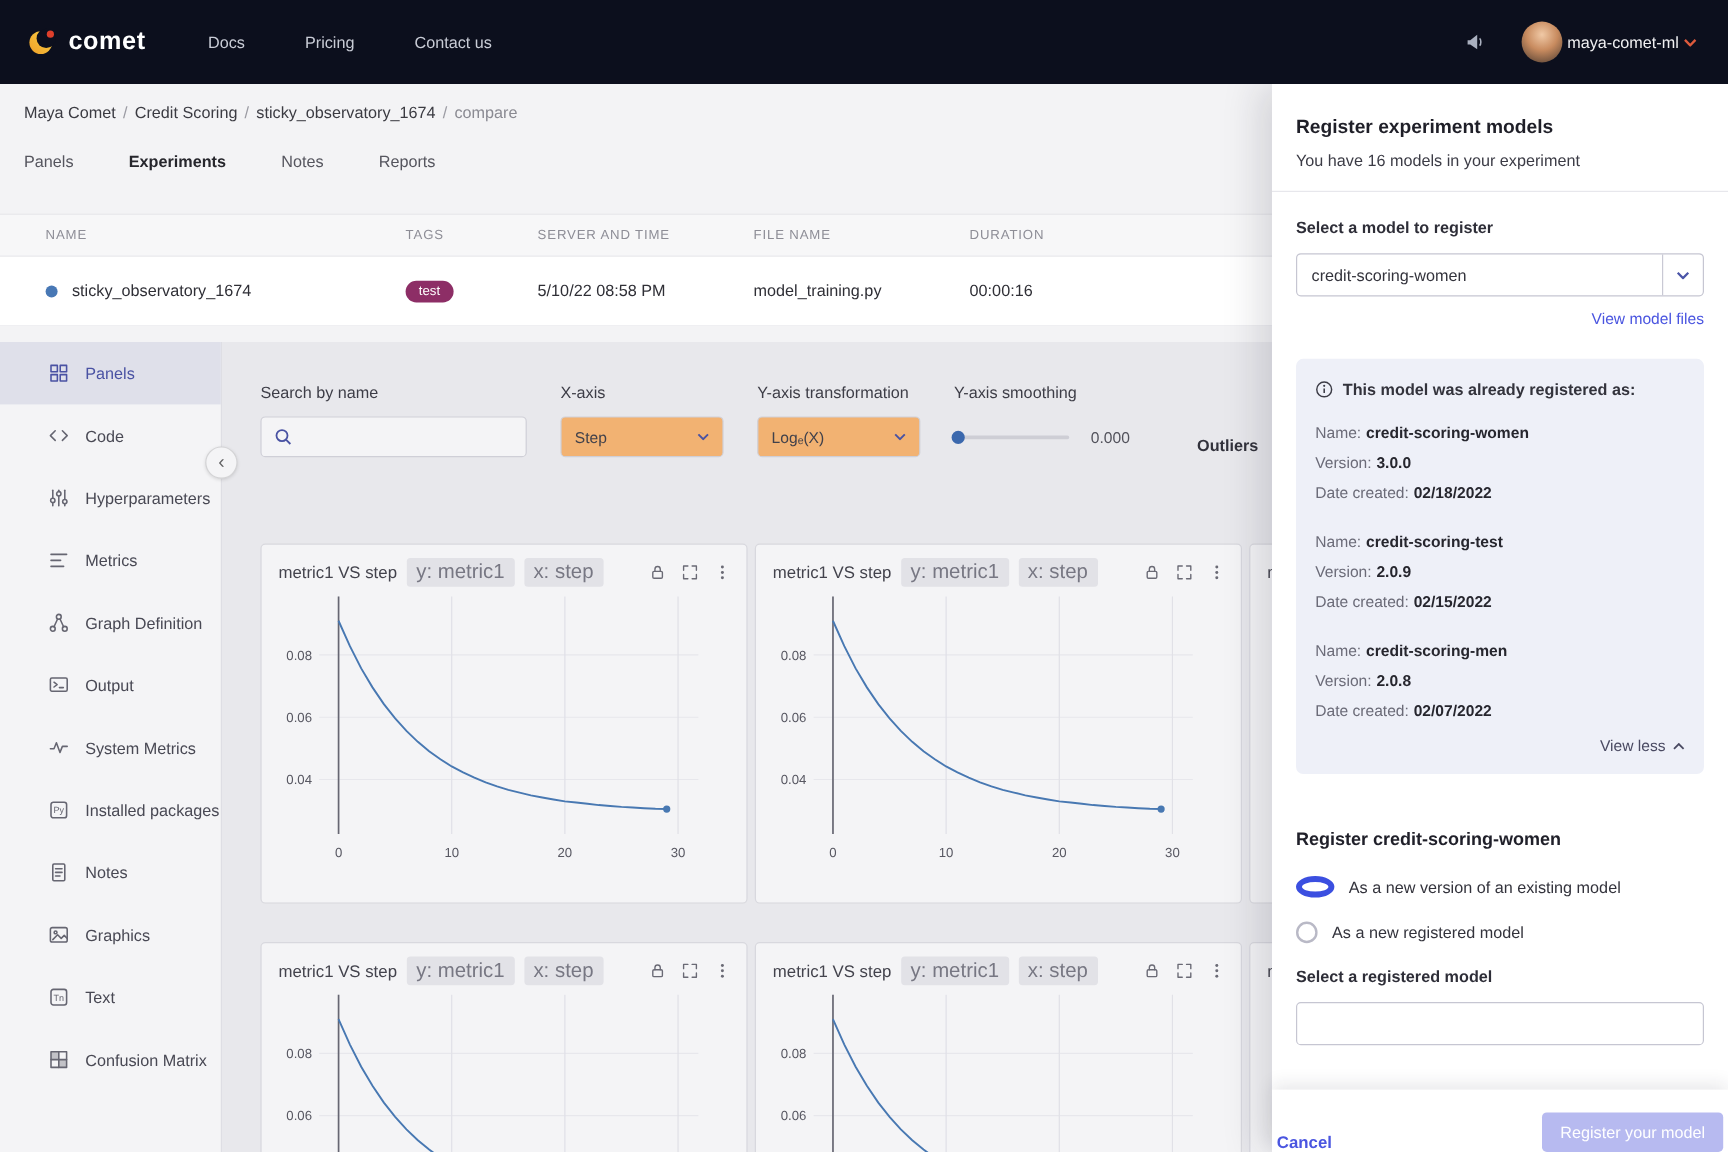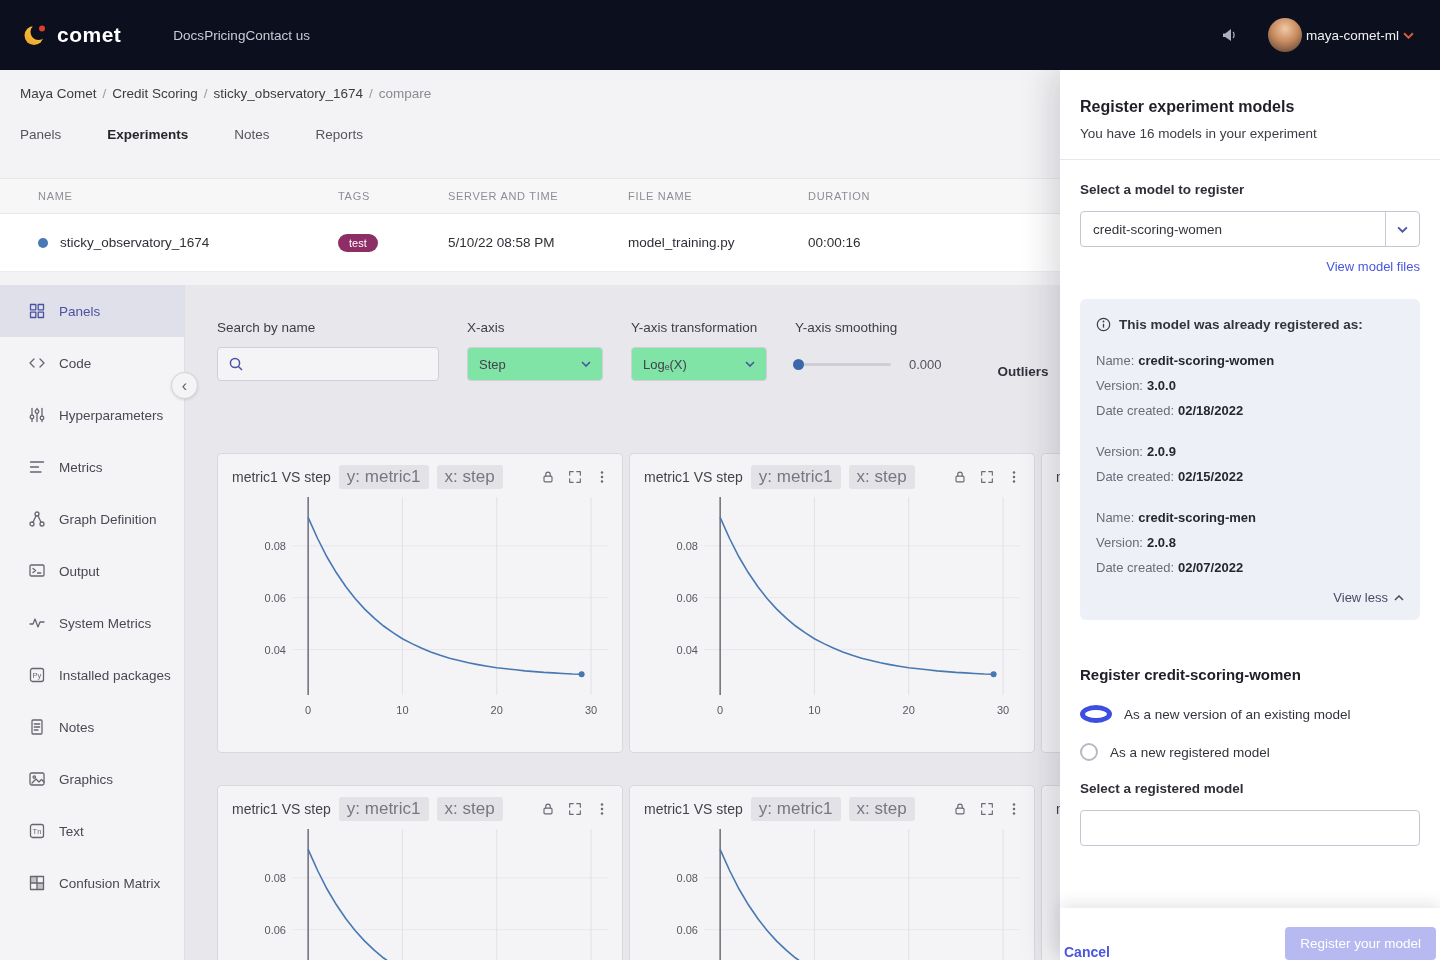--- a/index.html
+++ b/index.html
@@ -5,21 +5,21 @@
   * { box-sizing: border-box; margin: 0; padding: 0; }
   html,body { width:1440px; height:960px; overflow:hidden; }
   body { font-family:"Liberation Sans", sans-serif; background:#f3f3f5; position:relative; }
   a { text-decoration:none; cursor:pointer; }
 
   
   .navbar { position:absolute; top:0; left:0; width:100%; height:70px; background:#0c0f1d;
             display:flex; align-items:center; z-index:60; }
   .brand { margin-left:22px; display:flex; align-items:center; gap:9px; color:#fff;
            font-size:21px; font-weight:bold; letter-spacing:.5px; cursor:pointer; }
-  .nav-links { margin-left:52px; display:flex; }
+  .nav-links { margin-left:52px; display:flex; gap:50px; }
   .nav-link { color:#c9ccd6; font-size:13.5px; }
   .nav-right { margin-left:auto; margin-right:26px; display:flex; align-items:center; gap:4px; }
   .avatar { width:34px; height:34px; border-radius:50%;
             background: radial-gradient(circle at 50% 32%, #f0c9a6 0%, #c88b5f 45%, #4a3a30 100%); }
   .username { color:#f0f0f2; font-size:13.5px; }
   .megaphone { display:flex; align-items:center; margin-right:26px; cursor:pointer; }
 
   
   .main { position:absolute; top:70px; left:0; right:0; bottom:0; background:#f3f3f5; overflow:hidden; }
   .overlay { position:absolute; inset:0; background:rgba(44,48,74,0.05); z-index:20; pointer-events:none; }
@@ -41,48 +41,48 @@
   .name-cell { display:flex; align-items:center; gap:12px; }
   .dot { width:10px; height:10px; border-radius:50%; background:#4878b5; }
   .tag-pill { display:inline-block; background:#8d2e66; color:#fff; font-size:11px;
               padding:3px 11px; border-radius:11px; width:fit-content; }
 
   
   .workspace { position:absolute; top:215px; left:0; right:0; bottom:0; display:flex; }
   .sidebar { width:185px; background:#fff; border-right:1px solid #e8e8ec; flex:none; }
   .side-item { height:52px; display:flex; align-items:center; padding-left:28px; gap:13px;
                color:#4b4b55; font-size:13.5px; cursor:pointer; white-space:nowrap; }
-  .side-item .icon { display:flex; color:#6a6a74; }
+  .side-item .icon { display:flex; color:#6a6a74;margin-left:12px; }
   .side-item.active { background:#e9eaf3; color:#4c55a8; }
   .side-item.active .icon { color:#4c55a8; }
   .collapse-btn { position:absolute; left:171px; top:87px; width:27px; height:27px; border-radius:50%;
                   background:#fff; border:1px solid #ddd; box-shadow:0 1px 3px rgba(0,0,0,.12); z-index:10;
                   color:#666; font-size:16px; line-height:1; display:flex; align-items:center; justify-content:center; cursor:pointer; }
 
   .content { flex:1; padding:35px 0 0 32px; position:relative; }
   .controls { display:flex; align-items:flex-start; }
   .ctl-group { margin-right:28px; }
   .ctl-label { display:block; font-size:13.5px; color:#3f3f47; margin-bottom:12px; }
   .search-box { width:222px; height:34px; border:1px solid #d9d9df; border-radius:4px; background:#fff;
                 display:flex; align-items:center; padding-left:10px; gap:8px; }
   .search-box input { border:none; outline:none; flex:1; font-size:13px; font-family:inherit; background:transparent; }
-  .sel { width:136px; height:34px; border:1px solid #d9d9df; border-radius:4px; background:#86efac;
+  .sel { width:136px; height:34px; border:1px solid #d9d9df; border-radius:4px; background:#fdba74;
          display:flex; align-items:center; justify-content:space-between; padding:0 11px;
          font-size:13px; color:#43434b; cursor:pointer; }
   .smooth-row { display:flex; align-items:center; margin-top:22px; }
   .slider { position:relative; width:96px; height:3px; background:#d7d7dd; border-radius:2px; cursor:pointer; }
   .slider-knob { position:absolute; left:-2px; top:-4px; width:11px; height:11px; border-radius:50%; background:#3d6cb3; }
   .smooth-value { margin-left:18px; font-size:13px; color:#55555d; }
   .outliers { margin-left:28px; margin-top:42px; display:flex; align-items:center; gap:24px; }
   .outliers-label { font-size:13.5px; color:#33333c; font-weight:600; }
   .toggle { position:relative; width:35px; height:18px; border-radius:9px; background:#b9bccd; cursor:pointer; }
   .toggle-knob { position:absolute; left:2px; top:2px; width:14px; height:14px; border-radius:50%; background:#fff; }
 
   .charts { margin-top:72px; display:grid; grid-template-columns:repeat(3,406px); gap:32px 6px; }
-  .card { width:406px; height:300px; background:#fff; border:1px solid #e2e2e6; border-radius:4px;text-align:right; }
+  .card { width:406px; height:300px; background:#fff; border:1px solid #e2e2e6; border-radius:4px; }
   .card-head { display:flex; align-items:center; padding:11px 12px 0 14px; }
   .card-title { font-size:14px; color:#45454d; }
   .chip { background:#ededf0; color:#7c7c86; font-size:17px; padding:2px 8px; border-radius:3px; margin-left:8px; }
   .card-icons { margin-left:auto; display:flex; align-items:center; gap:11px; color:#6e6e78; }
   .card-icons span { display:flex; cursor:pointer; }
 
   
   .drawer { position:absolute; top:70px; right:0; width:380px; bottom:0; background:#fff; z-index:50;
             box-shadow:-10px 0 30px rgba(30,30,50,0.15); }
   .drawer-body { position:absolute; inset:0 0 52px 0; padding:28px 20px 0; overflow:hidden; }
@@ -727,20 +727,21 @@
         </span>
         <span>This model was already registered as:</span>
       </div>
       <div id="info-models">
           <div class="model-block">
             <div class="model-line"><span class="ml-label">Name:</span><span class="ml-value">credit-scoring-women</span></div>
             <div class="model-line"><span class="ml-label">Version:</span><span class="ml-value">3.0.0</span></div>
             <div class="model-line"><span class="ml-label">Date created:</span><span class="ml-value">02/18/2022</span></div>
           </div>
           <div class="model-block">
+            <div class="model-line"><span class="ml-label">Name:</span><span class="ml-value">credit-scoring-test</span></div>
             <div class="model-line"><span class="ml-label">Version:</span><span class="ml-value">2.0.9</span></div>
             <div class="model-line"><span class="ml-label">Date created:</span><span class="ml-value">02/15/2022</span></div>
           </div>
           <div class="model-block">
             <div class="model-line"><span class="ml-label">Name:</span><span class="ml-value">credit-scoring-men</span></div>
             <div class="model-line"><span class="ml-label">Version:</span><span class="ml-value">2.0.8</span></div>
             <div class="model-line"><span class="ml-label">Date created:</span><span class="ml-value">02/07/2022</span></div>
           </div>
         </div>
       <div class="view-less-row">

